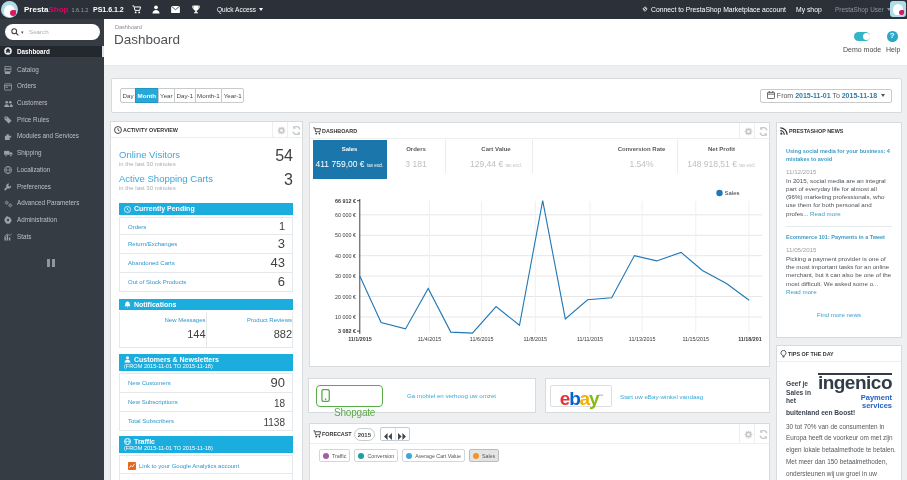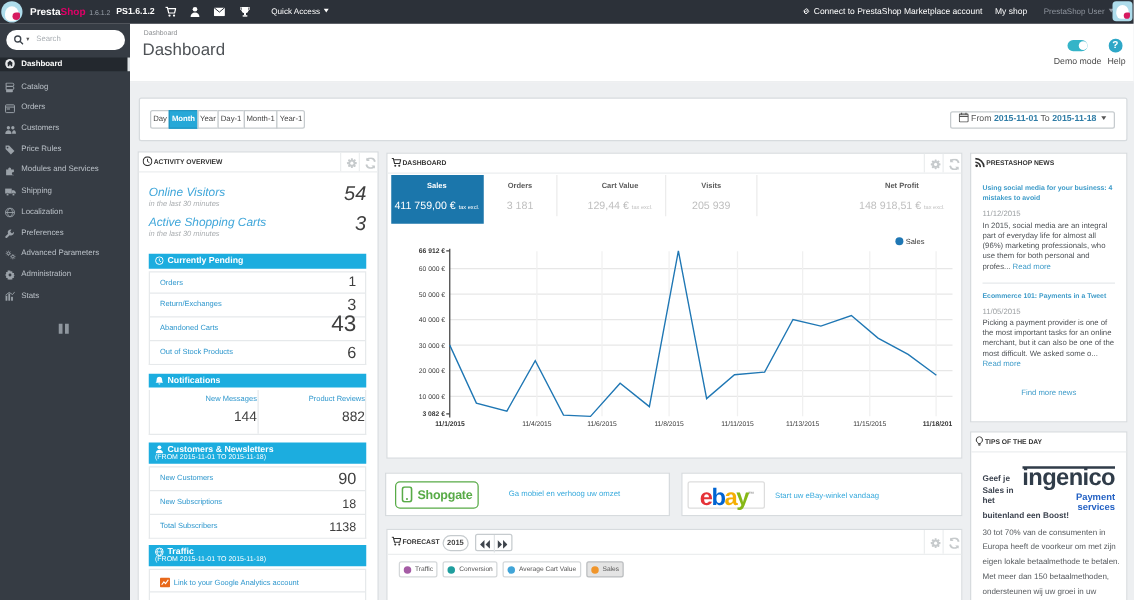--- a/index.html
+++ b/index.html
@@ -68,21 +68,21 @@
 .phead { height:16px; line-height:16px; font-size:5.4px; font-weight:bold; color:#333; padding-left:2.5px; position:relative; white-space:nowrap; }
 .phead svg.hico { vertical-align:-2px; margin-right:1.5px; }
 .phead .picons { position:absolute; right:0; top:0; height:100%; display:flex; }
 .phead .picon { width:15px; border-left:1px solid #eceeef; position:relative; }
 .phead .picon svg { position:absolute; left:4px; top:4px; }
 
 
 #activity { left:110px; top:121px; width:193px; height:370px; }
 #activity .phead { border-bottom:1px solid #eceeef; }
 .act-body { padding:0 9px 0 8px; }
-.bigrow { position:relative;font-style:italic; }
+.bigrow { position:relative; }
 .bigrow .t { font-size:9.5px; color:#41a7da; }
 .bigrow .n { position:absolute; right:0; top:-2px; font-size:16px; color:#404040; }
 .bigrow .s { font-size:6px; color:#a9adb0; margin-top:1px; }
 .bluebar { background:#1caddf; color:#fff; font-size:7px; font-weight:bold; padding:2px 0 2px 5px; position:relative; }
 .bluebar svg { vertical-align:-1.5px; margin-right:3px; }
 .bluebar .sub { font-size:5.6px; font-weight:normal; }
 .atable { border:1px solid #e6e9eb; border-top:none; }
 .atable .arow { position:relative; border-top:1px solid #e6e9eb; background:#fff; }
 .atable .arow .lab { font-size:6px; color:#2e97cd; padding:6px 0 5px 8px; }
 .atable .arow .num { position:absolute; right:7px; bottom:2px; color:#3f3f3f; }
@@ -100,21 +100,21 @@
 .kpicell .kv { font-size:8.5px; color:#bfbfbf; margin-top:7px; }
 .kpicell .kv .sm { font-size:4.5px; }
 .kpisel { position:absolute; left:2.5px; top:17px; width:74px; height:39px; background:#1b76ab; color:#fff; text-align:center; }
 .kpisel .kt { font-size:6px; font-weight:bold; margin-top:6px; }
 .kpisel .kv { font-size:8.5px; margin-top:7px; white-space:nowrap; }
 .kpisel .kv .sm { font-size:4.5px; }
 
 
 #shopgate { left:308px; top:378px; width:228px; height:35px; }
 #sg-logo { position:absolute; left:7px; top:6px; width:67px; height:22px; border:1.5px solid #58ab47; border-radius:4px; color:#58ab47; }
-#sg-logo .txt { position:absolute; left:17px; top:5px; font-size:10px; font-weight:bold; letter-spacing:-0.2px; }
+#sg-logo .txt { position:absolute; left:17px; top:21px; font-size:10px; font-weight:normal; letter-spacing:-0.2px; }
 #sg-link { position:absolute; left:98px; top:12.5px; font-size:6.2px; color:#36a9dc; }
 #ebay { left:545px; top:378px; width:225px; height:35px; }
 #eb-logo { position:absolute; left:4px; top:6px; width:62px; height:22px; border:1px solid #ddd; border-radius:2px; background:#fff; font-weight:bold; font-size:19px; letter-spacing:-1.2px; text-align:center; line-height:20px; }
 #eb-link { position:absolute; left:74px; top:14px; font-size:6.2px; color:#36a9dc; }
 
 
 #forecast { left:309px; top:423px; width:461px; height:70px; }
 #forecast .phead { border-bottom:1px solid #eceeef; height:20px; line-height:20px; }
 #forecast .picon svg { top:6px; }
 .fc-year { display:inline-block; border:1px solid #c6cbce; border-radius:7px; padding:0 2.5px; height:13px; line-height:13px; margin-left:1px; font-size:6px; color:#444; font-weight:bold; vertical-align:-1px; }
@@ -335,21 +335,21 @@
       <div class="arow" style="height:17px">
           <div class="lab">Orders</div>
           <div class="num" style="font-size:11px">1</div>
         </div>
       <div class="arow" style="height:19px">
           <div class="lab">Return/Exchanges</div>
           <div class="num" style="font-size:13px">3</div>
         </div>
       <div class="arow" style="height:19.5px">
           <div class="lab">Abandoned Carts</div>
-          <div class="num" style="font-size:18px">43</div>
+          <div class="num" style="font-size:13px">43</div>
         </div>
       <div class="arow" style="height:19px">
           <div class="lab">Out of Stock Products</div>
           <div class="num" style="font-size:13px">6</div>
         </div>
     </div>
     <div class="bluebar" style="margin-top:6.5px"><svg width="7" height="7" viewBox="0 0 9 9">
           <path d="M4.5 0.5c1.8 0 2.8 1.3 2.8 3l0.4 2.3 0.8 1H0.5l0.8-1 0.4-2.3c0-1.7 1-3 2.8-3z" fill="#fff"></path>
           <path d="M3.5 7.5a1 1 0 0 0 2 0z" fill="#fff"></path>
         </svg>Notifications</div>
@@ -435,23 +435,23 @@
     </div>
   </div>
   <div class="kpicell" style="left:77px; width:59px">
       <div class="kt">Orders</div>
       <div class="kv">3 181</div>
     </div>
   <div class="kpicell" style="left:150px; width:73px">
       <div class="kt">Cart Value</div>
       <div class="kv">129,44 € <span class="sm">tax excl.</span></div>
     </div>
-  <div class="kpicell" style="left:223px; width:73px">
-      <div class="kt">Visits</div>
-      <div class="kv">205 939</div>
+  <div class="kpicell" style="left:296px; width:72px">
+      <div class="kt">Conversion Rate</div>
+      <div class="kv">1.54%</div>
     </div>
   <div class="kpicell" style="left:368px; width:87px; border-right:none">
       <div class="kt">Net Profit</div>
       <div class="kv">148 918,51 € <span class="sm">tax excl.</span></div>
     </div>
   <div class="kpisel">
       <div class="kt">Sales</div>
       <div class="kv">411 759,00 € <span class="sm">tax excl.</span></div>
     </div>
   <svg id="chart" style="position:absolute;left:0;top:0" width="459" height="243" viewBox="0 0 459 243">

